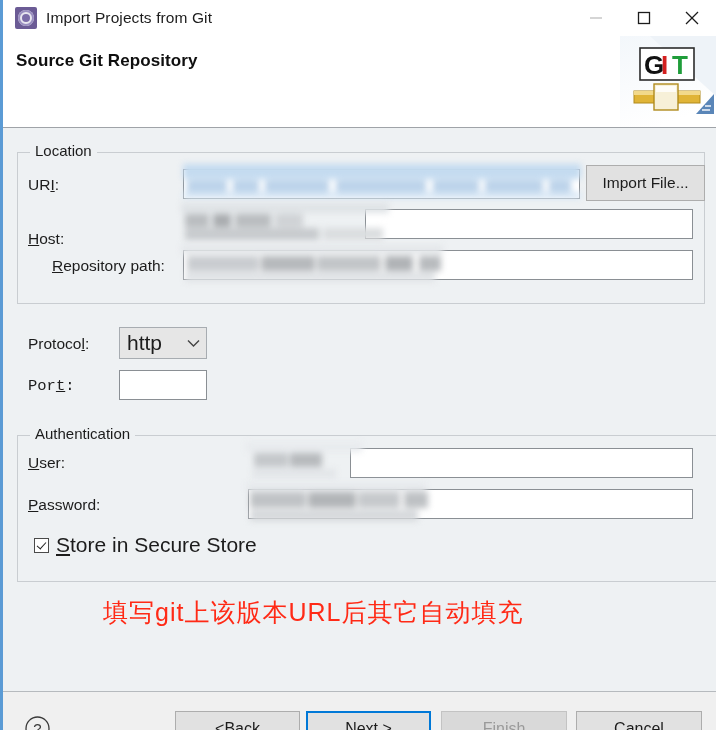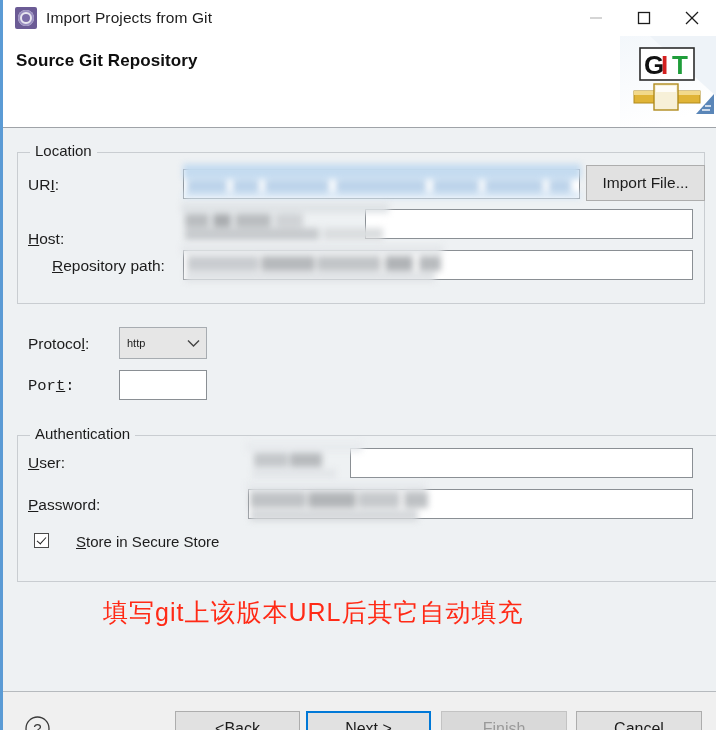--- a/index.html
+++ b/index.html
@@ -171,37 +171,37 @@
     padding: 0;
   }
 
   .combo {
     position: absolute;
     background: #e6e6e6;
     border: 1px solid #a7acb1;
     box-sizing: border-box;
     display: flex;
     align-items: center;
-    font-size: 11px;
+    font-size: 21px;
     color: #1c1c1c;
   }
   .combo .combo-value { padding-left: 7px; flex: 1; }
   .combo .chev {
     width: 26px;
     display: flex;
     align-items: center;
     justify-content: center;
   }
 
   .checkrow {
     position: absolute;
     display: flex;
-    font-size: 15px;
-    color: #1c1c1c;
-    gap: 20px;
+    align-items: center;
+    font-size: 21px;
+    color: #1c1c1c;
   }
   .checkbox {
     width: 15px; height: 15px;
     border: 1px solid #4a4a4a;
     background: #ffffff;
     box-sizing: border-box;
     margin-right: 7px;
     position: relative;
     flex: none;
   }

